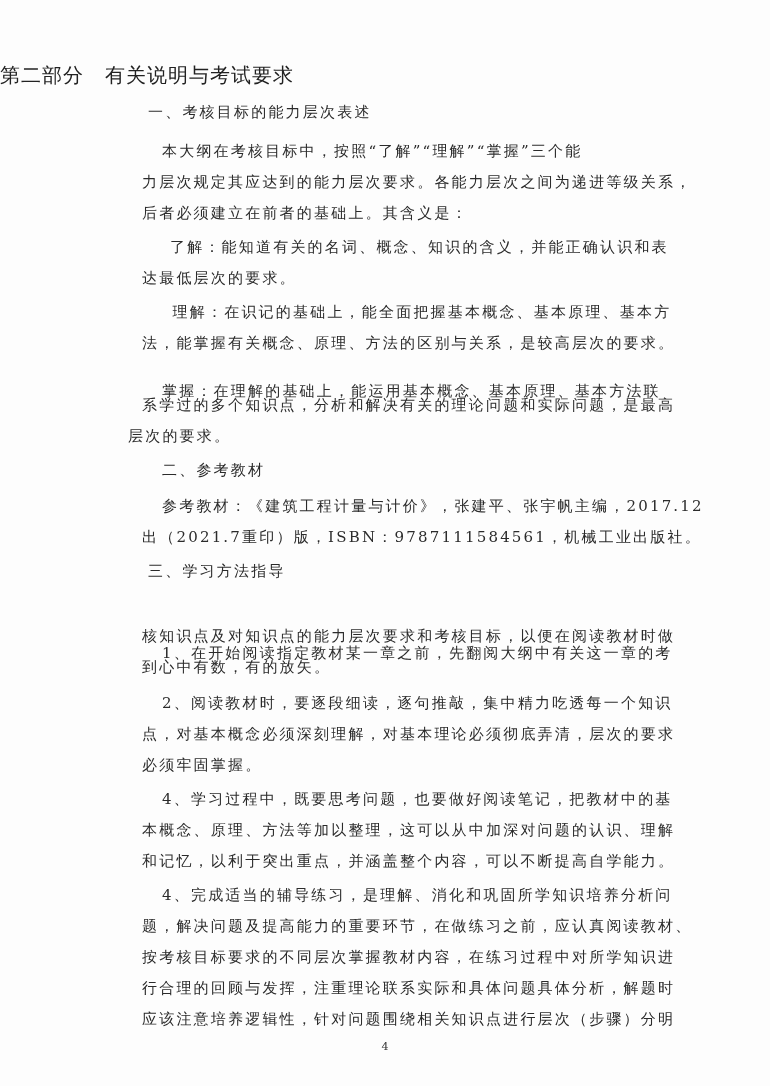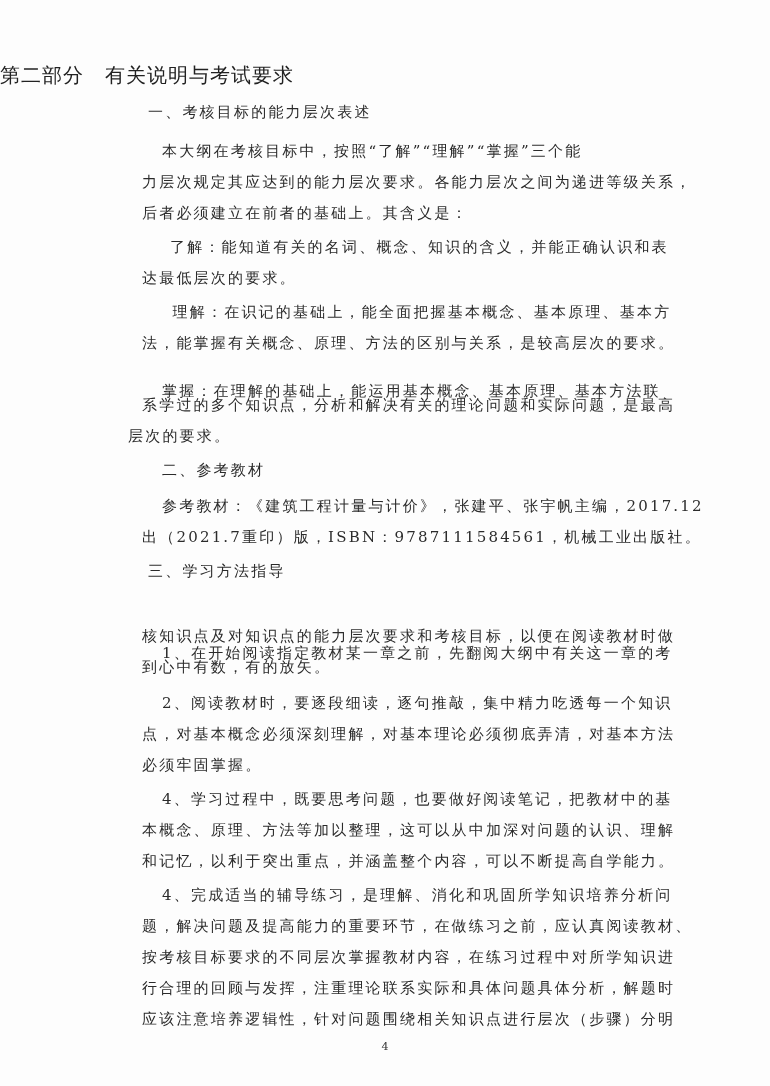--- a/index.html
+++ b/index.html
@@ -40,21 +40,21 @@
       <div class="line" style="top: 396px; left: 142px;">系学过的多个知识点，分析和解决有关的理论问题和实际问题，是最高</div>
       <div class="line" style="top: 427px; left: 128px;">层次的要求。</div>
       <div class="line" style="top: 461px; left: 162px;">二、参考教材</div>
       <div class="line" style="top: 497px; left: 162px;">参考教材：《建筑工程计量与计价》，张建平、张宇帆主编，2017.12</div>
       <div class="line" style="top: 528px; left: 142px;">出（2021.7重印）版，ISBN：9787111584561，机械工业出版社。</div>
       <div class="line" style="top: 562px; left: 148px;">三、学习方法指导</div>
       <div class="line" style="top: 596px; left: 162px; margin-top: 48px;">1、在开始阅读指定教材某一章之前，先翻阅大纲中有关这一章的考</div>
       <div class="line" style="top: 627px; left: 142px;">核知识点及对知识点的能力层次要求和考核目标，以便在阅读教材时做</div>
       <div class="line" style="top: 658px; left: 142px;">到心中有数，有的放矢。</div>
       <div class="line" style="top: 694px; left: 162px;">2、阅读教材时，要逐段细读，逐句推敲，集中精力吃透每一个知识</div>
-      <div class="line" style="top: 725px; left: 142px;">点，对基本概念必须深刻理解，对基本理论必须彻底弄清，对基本方法</div>
+      <div class="line" style="top: 725px; left: 142px;">点，对基本概念必须深刻理解，对基本理论必须彻底弄清，层次的要求</div>
       <div class="line" style="top: 756px; left: 142px;">必须牢固掌握。</div>
       <div class="line" style="top: 790px; left: 162px;">4、学习过程中，既要思考问题，也要做好阅读笔记，把教材中的基</div>
       <div class="line" style="top: 821px; left: 142px;">本概念、原理、方法等加以整理，这可以从中加深对问题的认识、理解</div>
       <div class="line" style="top: 852px; left: 142px;">和记忆，以利于突出重点，并涵盖整个内容，可以不断提高自学能力。</div>
       <div class="line" style="top: 886px; left: 162px;">4、完成适当的辅导练习，是理解、消化和巩固所学知识培养分析问</div>
       <div class="line" style="top: 917px; left: 142px;">题，解决问题及提高能力的重要环节，在做练习之前，应认真阅读教材、</div>
       <div class="line" style="top: 948px; left: 142px;">按考核目标要求的不同层次掌握教材内容，在练习过程中对所学知识进</div>
       <div class="line" style="top: 979px; left: 142px;">行合理的回顾与发挥，注重理论联系实际和具体问题具体分析，解题时</div>
       <div class="line" style="top: 1010px; left: 142px;">应该注意培养逻辑性，针对问题围绕相关知识点进行层次（步骤）分明</div>
     </div>

